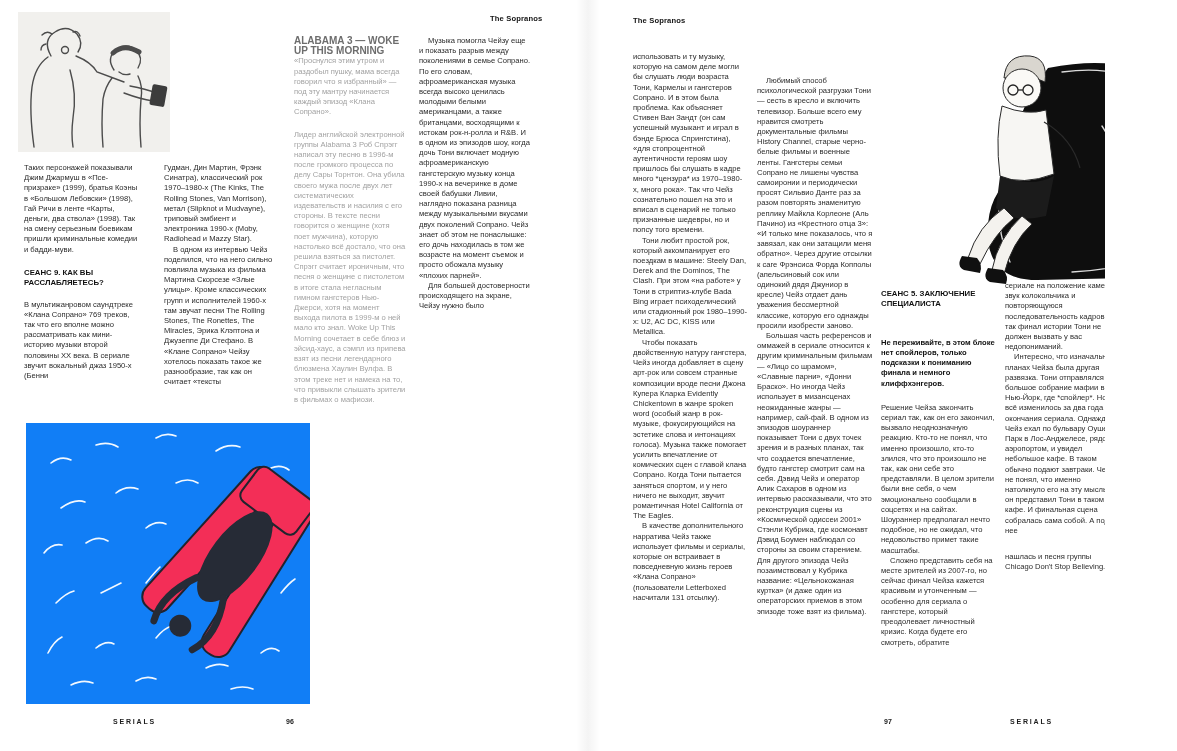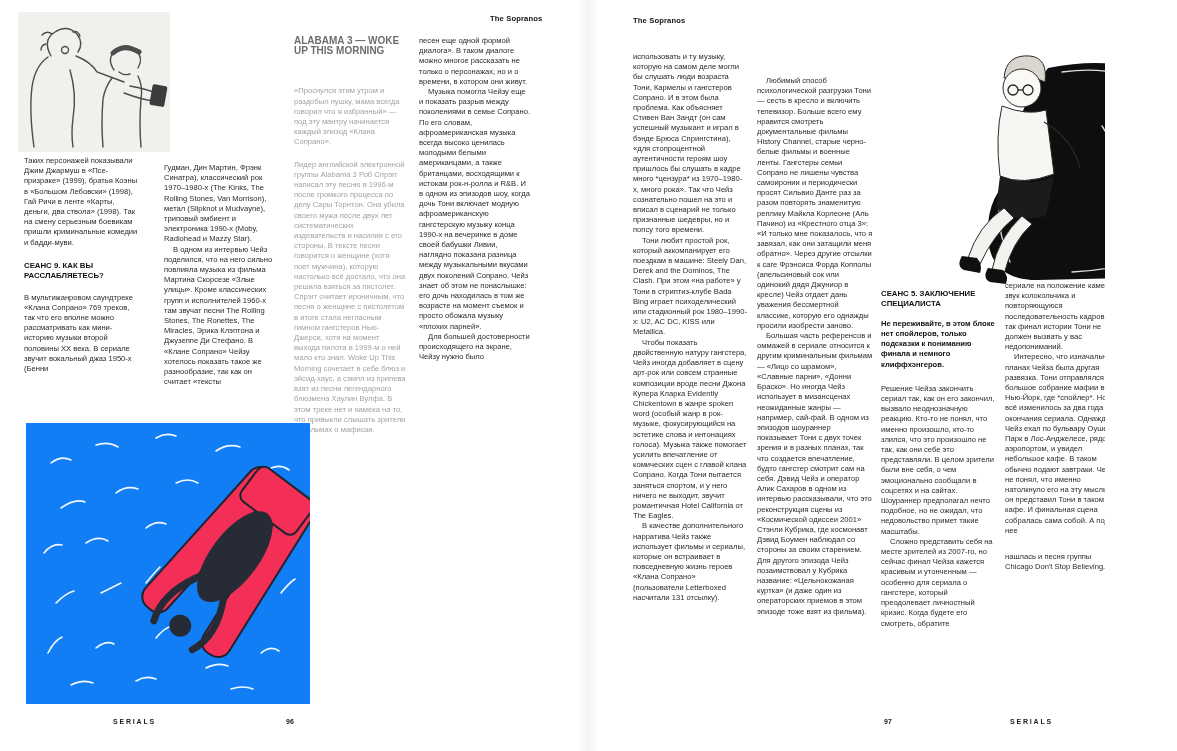--- a/index.html
+++ b/index.html
@@ -40,39 +40,38 @@
       <path d="M94,66 q-7,9 -9,21 q-2,25 0,48"></path>
       <path d="M120,64 q5,10 3,23 q-2,25 0,48"></path>
       <path d="M112,74 q16,3 26,7"></path>
       <path d="M106,81 q16,6 29,8"></path>
     </g>
     <rect x="133" y="73" width="15" height="21" rx="2" fill="#3c3c3c" transform="rotate(10 140 83)"></rect>
   </svg>
 
   <div class="running-head" style="left:490px;top:14px">The Sopranos</div>
 
-  <div class="col" style="left:24px;top:156px;width:114px">
+  <div class="col" style="left:24px;top:163px;width:114px">
     <p>Таких персонажей показывали Джим Джармуш в «Псе-призраке» (1999), братья Коэны в «Большом Лебовски» (1998), Гай Ричи в ленте «Карты, деньги, два ствола» (1998). Так на смену серьезным боевикам пришли криминальные комедии и бадди-муви.</p>
     <p class="sec-heading" style="margin-top:13px">СЕАНС 9. КАК ВЫ РАССЛАБЛЯЕТЕСЬ?</p>
     <p style="margin-top:11px">В мультижанровом саундтреке «Клана Сопрано» 769 треков, так что его вполне можно рассматривать как мини-историю музыки второй половины XX века. В сериале звучит вокальный джаз 1950-х (Бенни</p>
   </div>
 
   <div class="col" style="left:164px;top:163px;width:114px">
     <p>Гудман, Дин Мартин, Фрэнк Синатра), классический рок 1970–1980-х (The Kinks, The Rolling Stones, Van Morrison), метал (Slipknot и Mudvayne), триповый эмбиент и электроника 1990-х (Moby, Radiohead и Mazzy Star).</p>
     <p class="indent">В одном из интервью Чейз поделился, что на него сильно повлияла музыка из фильма Мартина Скорсезе «Злые улицы». Кроме классических групп и исполнителей 1960-х там звучат песни The Rolling Stones, The Ronettes, The Miracles, Эрика Клэптона и Джузеппе Ди Стефано. В «Клане Сопрано» Чейзу хотелось показать такое же разнообразие, так как он считает «тексты</p>
   </div>
 
   <div class="col sidebar" style="left:294px;top:36px;width:112px">
     <p class="sb-heading">ALABAMA 3 — WOKE UP THIS MORNING</p>
-    <p style="margin-top:30px">«Проснулся этим утром и раздобыл пушку, мама всегда говорил что я избранный» — под эту мантру начинается каждый эпизод «Клана Сопрано».</p>
+    <p style="margin-top:0">«Проснулся этим утром и раздобыл пушку, мама всегда говорил что я избранный» — под эту мантру начинается каждый эпизод «Клана Сопрано».</p>
     <p style="margin-top:12px">Лидер английской электронной группы Alabama 3 Роб Спрэгг написал эту песню в 1996-м после громкого процесса по делу Сары Торнтон. Она убила своего мужа после двух лет систематических издевательств и насилия с его стороны. В тексте песни говорится о женщине (хотя поет мужчина), которую настолько всё достало, что она решила взяться за пистолет. Спрэгг считает ироничным, что песня о женщине с пистолетом в итоге стала негласным гимном гангстеров Нью-Джерси, хотя на момент выхода пилота в 1999-м о ней мало кто знал. Woke Up This Morning сочетает в себе блюз и эйсид-хаус, а сэмпл из припева взят из песни легендарного блюзмена Хаулин Вулфа. В этом треке нет и намека на то, что привыкли слышать зрители в фильмах о мафиози.</p>
   </div>
 
   <div class="col" style="left:419px;top:36px;width:112px">
-    <p>песен еще одной формой диалога». В таком диалоге можно многое рассказать не только о персонажах, но и о времени, в котором они живут.</p>
     <p class="indent">Музыка помогла Чейзу еще и показать разрыв между поколениями в семье Сопрано. По его словам, афроамериканская музыка всегда высоко ценилась молодыми белыми американцами, а также британцами, восходящими к истокам рок-н-ролла и R&amp;B. И в одном из эпизодов шоу, когда дочь Тони включает модную афроамериканскую гангстерскую музыку конца 1990-х на вечеринке в доме своей бабушки Ливии, наглядно показана разница между музыкальными вкусами двух поколений Сопрано. Чейз знает об этом не понаслышке: его дочь находилась в том же возрасте на момент съемок и просто обожала музыку «плохих парней».</p>
     <p class="indent">Для большей достоверности происходящего на экране, Чейзу нужно было</p>
   </div>
 
   <svg style="position:absolute;left:26px;top:423px" width="284" height="281" viewBox="0 0 284 281">
     <rect width="284" height="281" fill="#117ef6"></rect>
     <g stroke="#ffffff" stroke-width="1.6" fill="none" stroke-linecap="round" opacity="0.95">
       <path d="M25,40 q10,-8 20,-3"></path>
         <path d="M70,22 q12,-4 22,2"></path>
         <path d="M130,15 q10,-6 20,-2"></path>
@@ -122,21 +121,21 @@
     <p class="indent">В качестве дополнительного нарратива Чейз также использует фильмы и сериалы, которые он встраивает в повседневную жизнь героев «Клана Сопрано» (пользователи Letterboxed насчитали 131 отсылку).</p>
   </div>
 
   <div class="col" style="left:757px;top:76px;width:116px">
     <p class="indent">Любимый способ психологической разгрузки Тони — сесть в кресло и включить телевизор. Больше всего ему нравится смотреть документальные фильмы History Channel, старые черно-белые фильмы и военные ленты. Гангстеры семьи Сопрано не лишены чувства самоиронии и периодически просят Сильвио Данте раз за разом повторять знаменитую реплику Майкла Корлеоне (Аль Пачино) из «Крестного отца 3»: «И только мне показалось, что я завязал, как они затащили меня обратно». Через другие отсылки к саге Фрэнсиса Форда Копполы (апельсиновый сок или одинокий дядя Джуниор в кресле) Чейз отдает дань уважения бессмертной классике, которую его однажды просили изобрести заново.</p>
     <p class="indent">Большая часть референсов и оммажей в сериале относится к другим криминальным фильмам — «Лицо со шрамом», «Славные парни», «Донни Браско». Но иногда Чейз использует в мизансценах неожиданные жанры — например, сай-фай. В одном из эпизодов шоураннер показывает Тони с двух точек зрения и в разных планах, так что создается впечатление, будто гангстер смотрит сам на себя. Дэвид Чейз и оператор Алик Сахаров в одном из интервью рассказывали, что это реконструкция сцены из «Космической одиссеи 2001» Стэнли Кубрика, где космонавт Дэвид Боумен наблюдал со стороны за своим старением. Для другого эпизода Чейз позаимствовал у Кубрика название: «Цельнокожаная куртка» (и даже один из операторских приемов в этом эпизоде тоже взят из фильма).</p>
   </div>
 
   <div class="col" style="left:881px;top:289px;width:114px">
     <p class="sec-heading">СЕАНС 5. ЗАКЛЮЧЕНИЕ СПЕЦИАЛИСТА</p>
-    <p class="lead" style="margin-top:9px">Не переживайте, в этом блоке нет спойлеров, только подсказки к пониманию финала и немного клиффхэнгеров.</p>
+    <p class="lead" style="margin-top:28px">Не переживайте, в этом блоке нет спойлеров, только подсказки к пониманию финала и немного клиффхэнгеров.</p>
     <p style="margin-top:14px">Решение Чейза закончить сериал так, как он его закончил, вызвало неоднозначную реакцию. Кто-то не понял, что именно произошло, кто-то злился, что это произошло не так, как они себе это представляли. В целом зрители были вне себя, о чем эмоционально сообщали в соцсетях и на сайтах. Шоураннер предполагал нечто подобное, но не ожидал, что недовольство примет такие масштабы.</p>
     <p class="indent">Сложно представить себя на месте зрителей из 2007-го, но сейчас финал Чейза кажется красивым и утонченным — особенно для сериала о гангстере, который преодолевает личностный кризис. Когда будете его смотреть, обратите</p>
   </div>
 
   <div class="col" style="left:1005px;top:281px;width:115px">
     <p>сериале на положение камеры, звук колокольчика и повторяющуюся последовательность кадров — так финал истории Тони не должен вызвать у вас недопониманий.</p>
     <p class="indent">Интересно, что изначально в планах Чейза была другая развязка. Тони отправлялся на большое собрание мафии в Нью-Йорк, где *спойлер*. Но всё изменилось за два года до окончания сериала. Однажды Чейз ехал по бульвару Оушен Парк в Лос-Анджелесе, рядом с аэропортом, и увидел небольшое кафе. В таком обычно подают завтраки. Чейз не понял, что именно натолкнуло его на эту мысль, но он представил Тони в таком кафе. И финальная сцена собралась сама собой. А под нее</p>
     <p style="margin-top:16px">нашлась и песня группы Chicago Don't Stop Believing.</p>
   </div>
 

